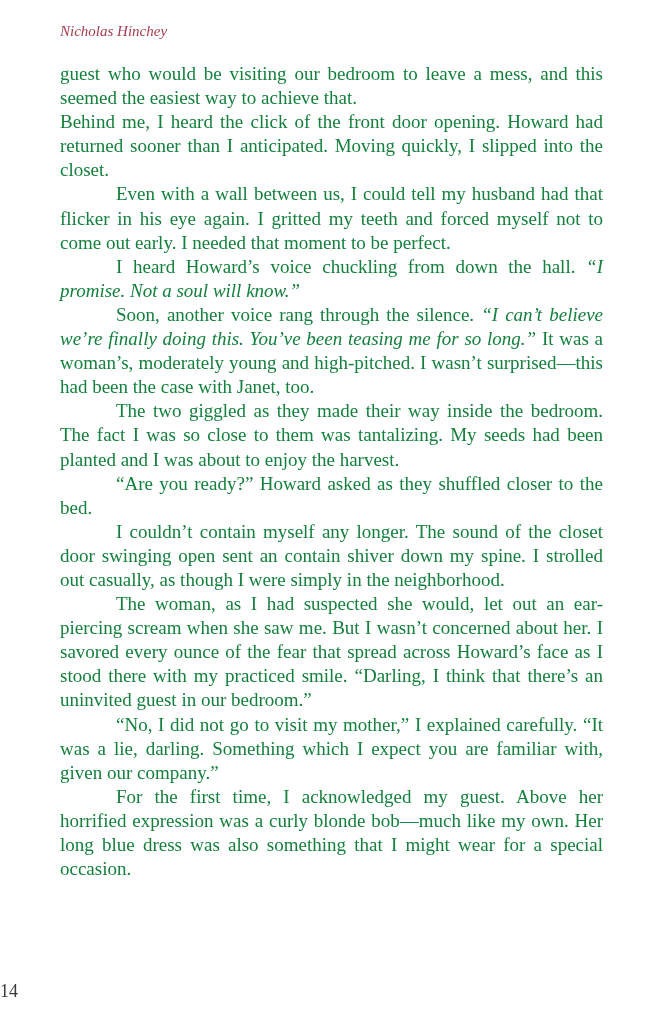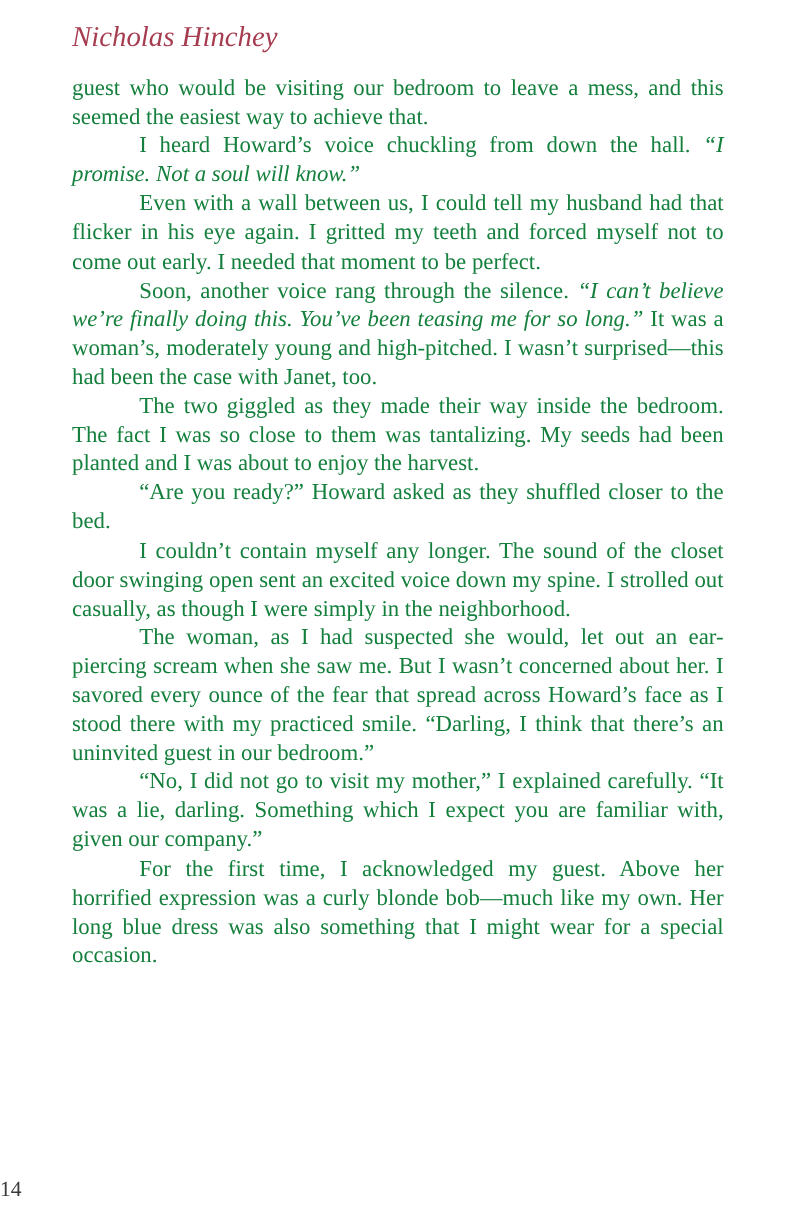--- a/index.html
+++ b/index.html
@@ -13,21 +13,21 @@
     height: 1024px;
     background: #ffffff;
     box-sizing: border-box;
     padding: 20px 60px 0 60px;
     font-family: "Liberation Serif", serif;
     color: #272727;
     overflow: hidden;
   }
   .running-header {
     margin: 0 0 20px 0;
-    font-size: 24px;
+    font-size: 15px;
     line-height: 22px;
     font-style: italic;
     color: #a63c50;
   }
   .body-text {
     font-size: 19px;
     line-height: 24.1px;
     text-align: justify;
   }
   .body-text p {
@@ -50,25 +50,26 @@
   }
 </style>
 </head>
 <body>
 
 <div class="page">
   <p class="running-header" style="color: rgb(166, 60, 80);">Nicholas Hinchey</p>
 
   <div class="body-text" style="color: #15803d;">
       <p class=""><span class="run">guest who would be visiting our bedroom to leave a mess, and this seemed the easiest way to achieve that.</span></p>
+      <p class=""><span class="run">Behind me, I heard the click of the front door opening. Howard had returned sooner than I anticipated. Moving quickly, I slipped into the closet.</span></p>
+      <p class="indent"><span class="run">Even with a wall between us, I could tell my husband had that flicker in his eye again. I gritted my teeth and forced myself not to come out early. I needed that moment to be perfect.</span></p>
       <p class="indent"><span class="run">I heard Howard’s voice chuckling from down the hall. </span><span class="run italic">“I promise. Not a soul will know.”</span></p>
-      <p class="indent"><span class="run">Even with a wall between us, I could tell my husband had that flicker in his eye again. I gritted my teeth and forced myself not to come out early. I needed that moment to be perfect.</span></p>
       <p class="indent"><span class="run">Soon, another voice rang through the silence. </span><span class="run italic">“I can’t believe we’re finally doing this. You’ve been teasing me for so long.” </span><span class="run">It was a woman’s, moderately young and high-pitched. I wasn’t surprised—this had been the case with Janet, too.</span></p>
       <p class="indent"><span class="run">The two giggled as they made their way inside the bedroom. The fact I was so close to them was tantalizing. My seeds had been planted and I was about to enjoy the harvest.</span></p>
       <p class="indent"><span class="run">“Are you ready?” Howard asked as they shuffled closer to the bed.</span></p>
-      <p class="indent"><span class="run">I couldn’t contain myself any longer. The sound of the closet door swinging open sent an excited voice down my spine. I strolled out casually, as though I were simply in the neighborhood.</span></p>
+      <p class="indent"><span class="run">I couldn’t contain myself any longer. The sound of the closet door swinging open sent an contain shiver down my spine. I strolled out casually, as though I were simply in the neighborhood.</span></p>
       <p class="indent"><span class="run">The woman, as I had suspected she would, let out an ear-piercing scream when she saw me. But I wasn’t concerned about her. I savored every ounce of the fear that spread across Howard’s face as I stood there with my practiced smile. “Darling, I think that there’s an uninvited guest in our bedroom.”</span></p>
       <p class="indent"><span class="run">“No, I did not go to visit my mother,” I explained carefully. “It was a lie, darling. Something which I expect you are familiar with, given our company.”</span></p>
       <p class="indent"><span class="run">For the first time, I acknowledged my guest. Above her horrified expression was a curly blonde bob—much like my own. Her long blue dress was also something that I might wear for a special occasion.</span></p>
     </div>
 
   <div class="page-footer">14</div>
 </div>
 
 </body></html>

